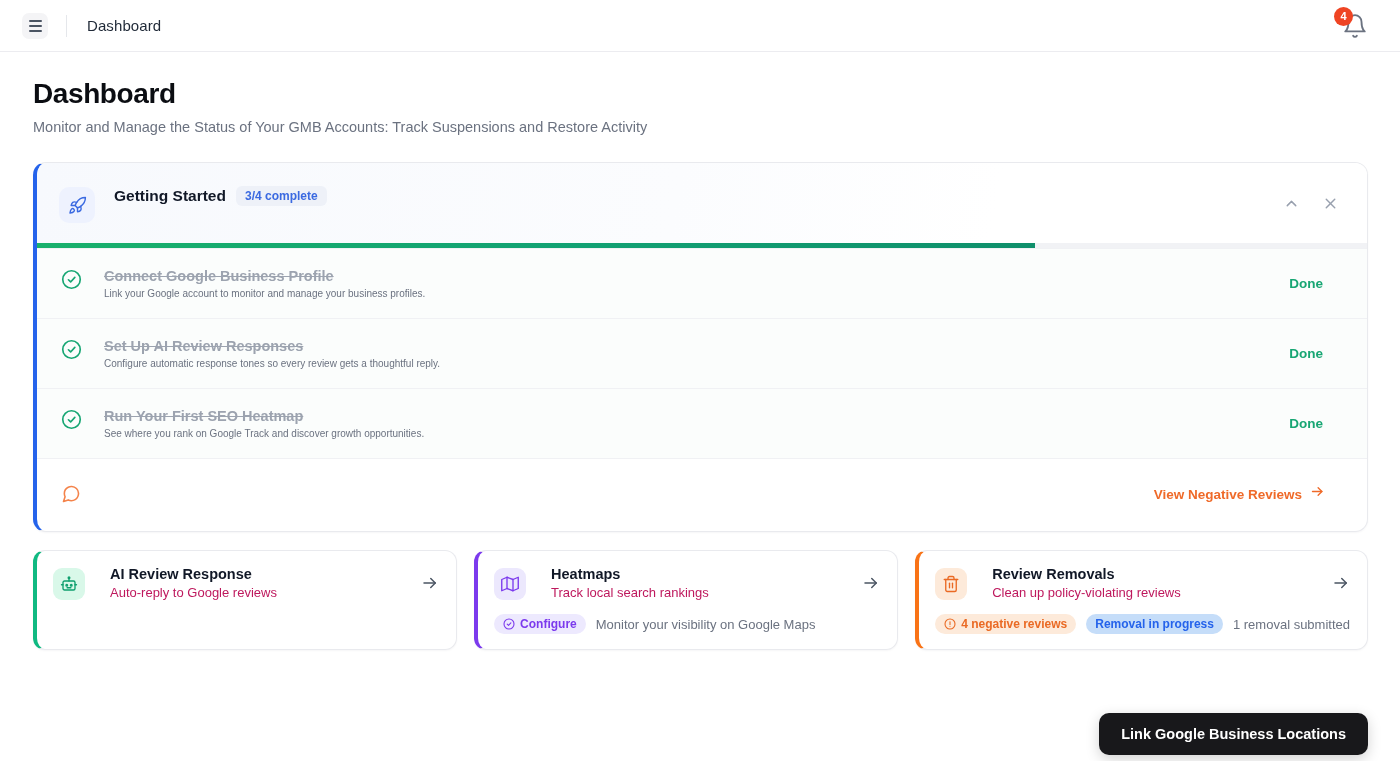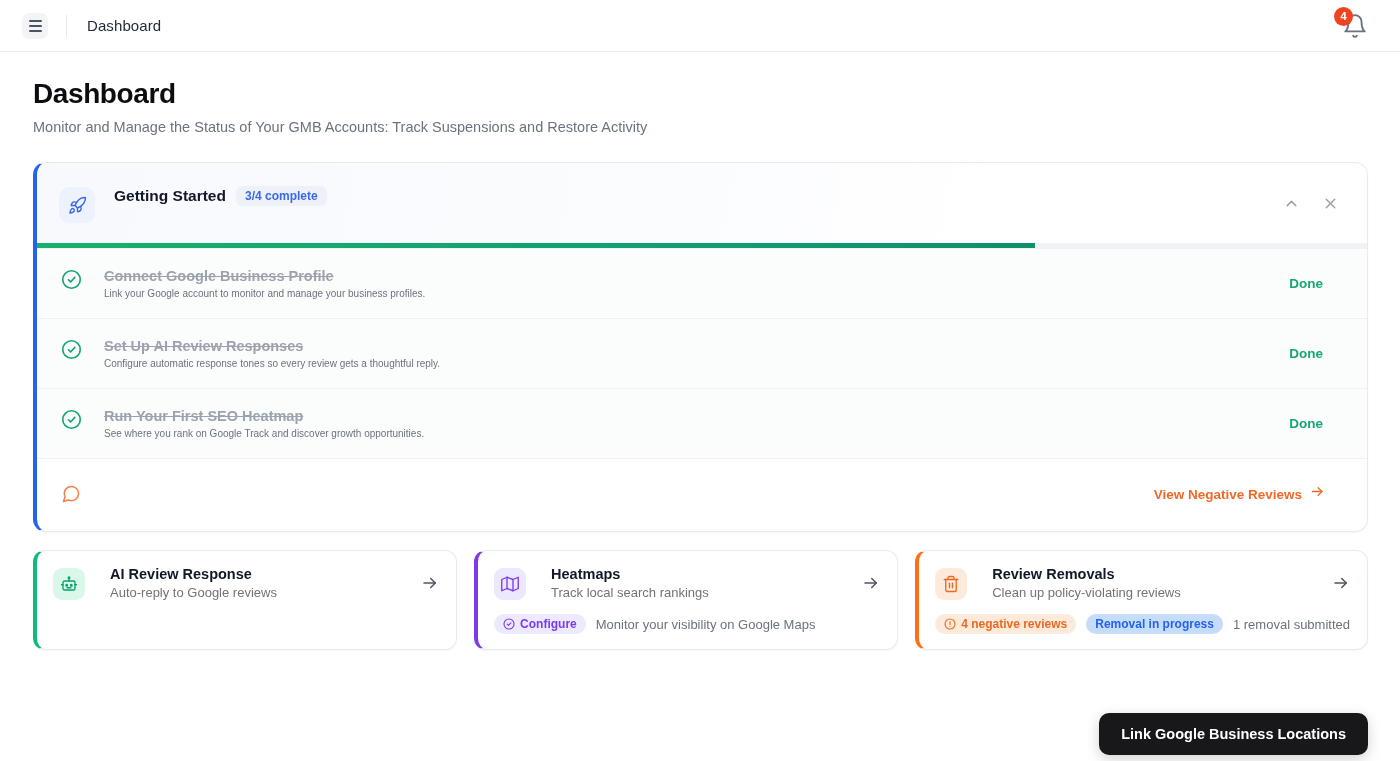--- a/index.html
+++ b/index.html
@@ -161,21 +161,21 @@
     cursor: pointer;
   }
   .fcard-top { display: flex; align-items: flex-start; gap: 10px; }
   .fcard-icon {
     width: 32px; height: 32px; border-radius: 9px;
     display: flex; align-items: center; justify-content: center;
     flex: none; margin-top: 2px;
   }
   .fcard-head { margin-left: 15px; }
   .fcard-title { font-size: 14.5px; font-weight: 700; color: #111827; }
-  .fcard-sub { margin-top: 3px; font-size: 13px; color: #737373; }
+  .fcard-sub { margin-top: 3px; font-size: 13px; color: #be185d; }
   .fcard-arrow { margin-left: auto; align-self: center; line-height: 0; }
   .fcard-foot {
     display: flex; align-items: center; gap: 10px;
     margin-top: 14px;
   }
   .pill {
     display: inline-flex; align-items: center; gap: 5px;
     font-size: 12px; font-weight: 700;
     padding: 3px 9px; border-radius: 20px;
     white-space: nowrap;

